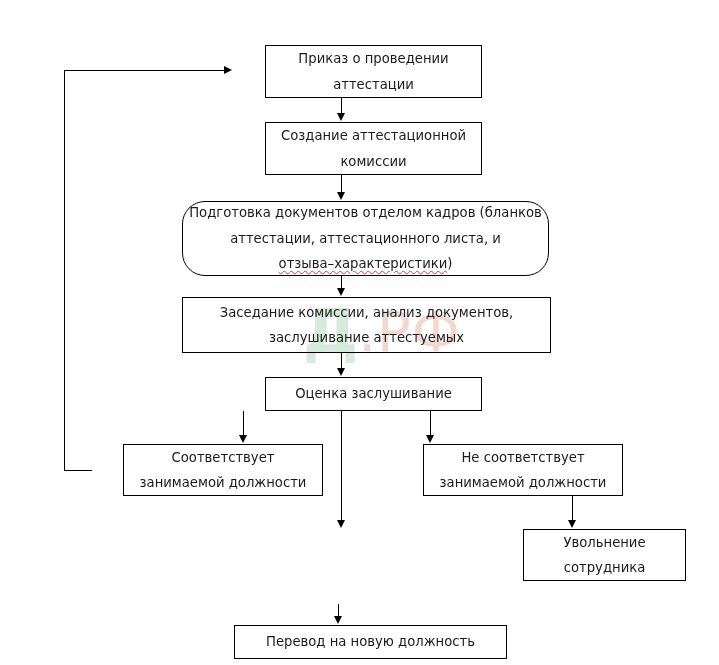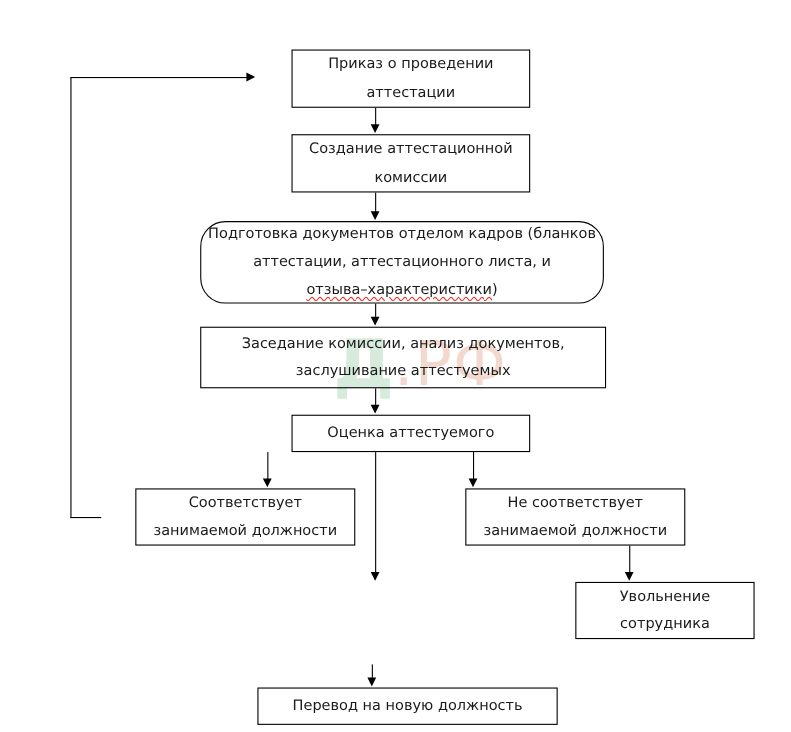--- a/index.html
+++ b/index.html
@@ -158,21 +158,21 @@
 аттестации, аттестационного листа, и
 </span><span class="spell">отзыва–характеристики</span><span>)</span></span>
   </div>
 
   <div class="node" style="left:150px; top:297px; width:369px; height:56px;">
     <span class="node-text">Заседание комиссии, анализ документов,
 заслушивание аттестуемых</span>
   </div>
 
   <div class="node" style="left:233px; top:377px; width:217px; height:34px;">
-    <span class="node-text">Оценка аттестуемого</span>
+    <span class="node-text">Оценка заслушивание</span>
   </div>
 
   <div class="node" style="left:91px; top:444px; width:200px; height:52px;">
     <span class="node-text">Соответствует
 занимаемой должности</span>
   </div>
 
   <div class="node" style="left:391px; top:444px; width:200px; height:52px;">
     <span class="node-text">Не соответствует
 занимаемой должности</span>

